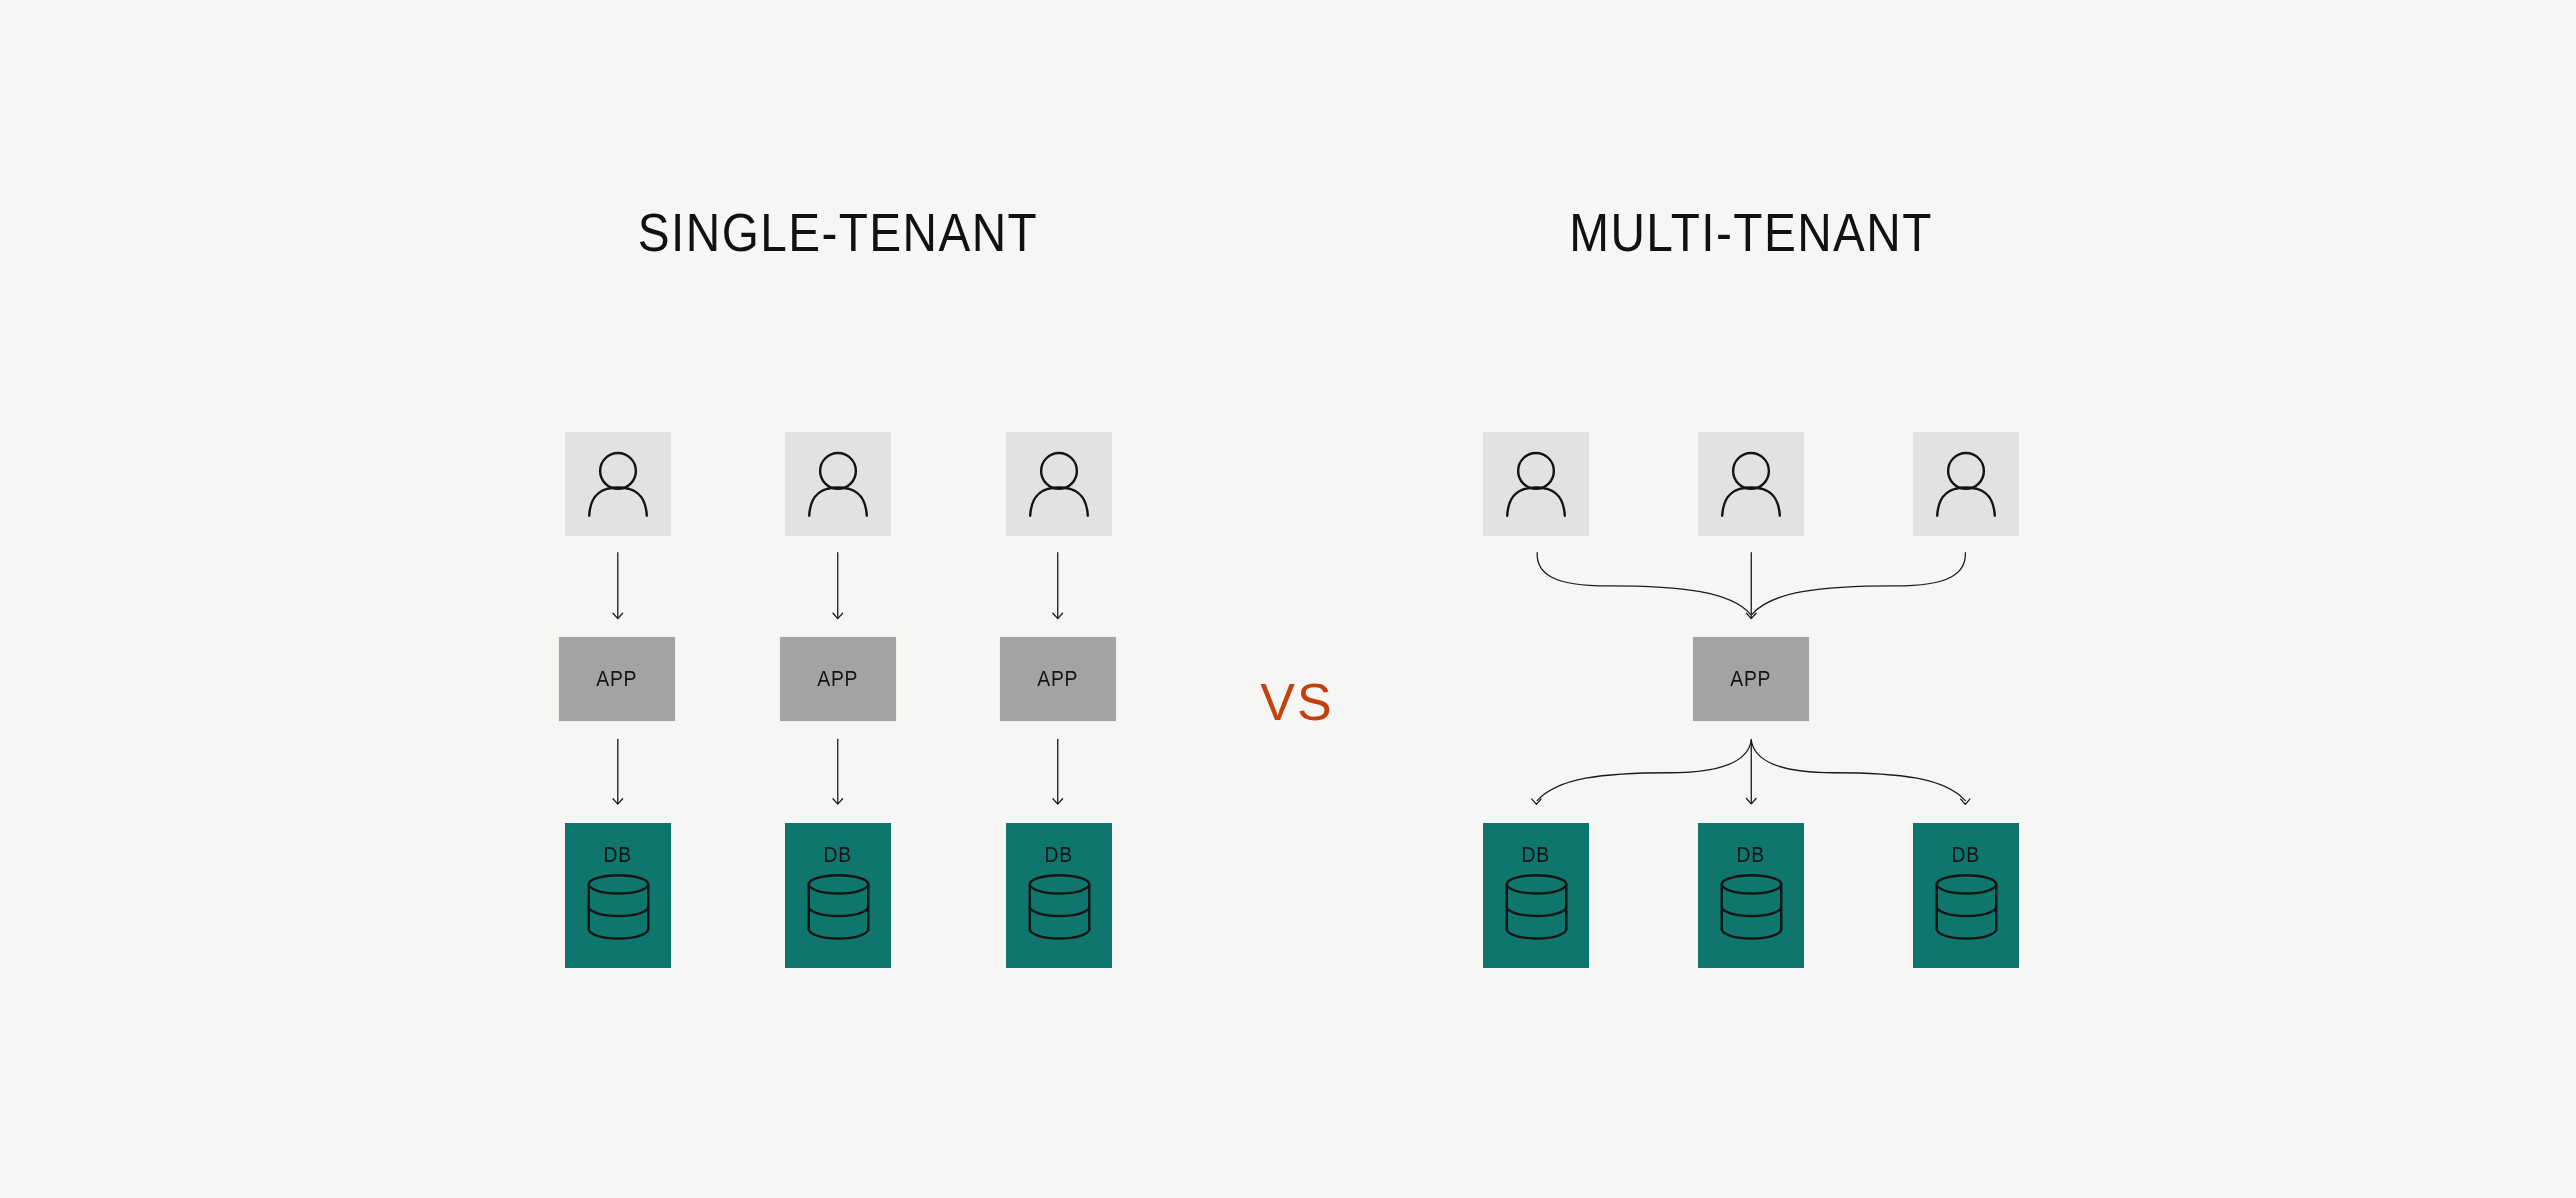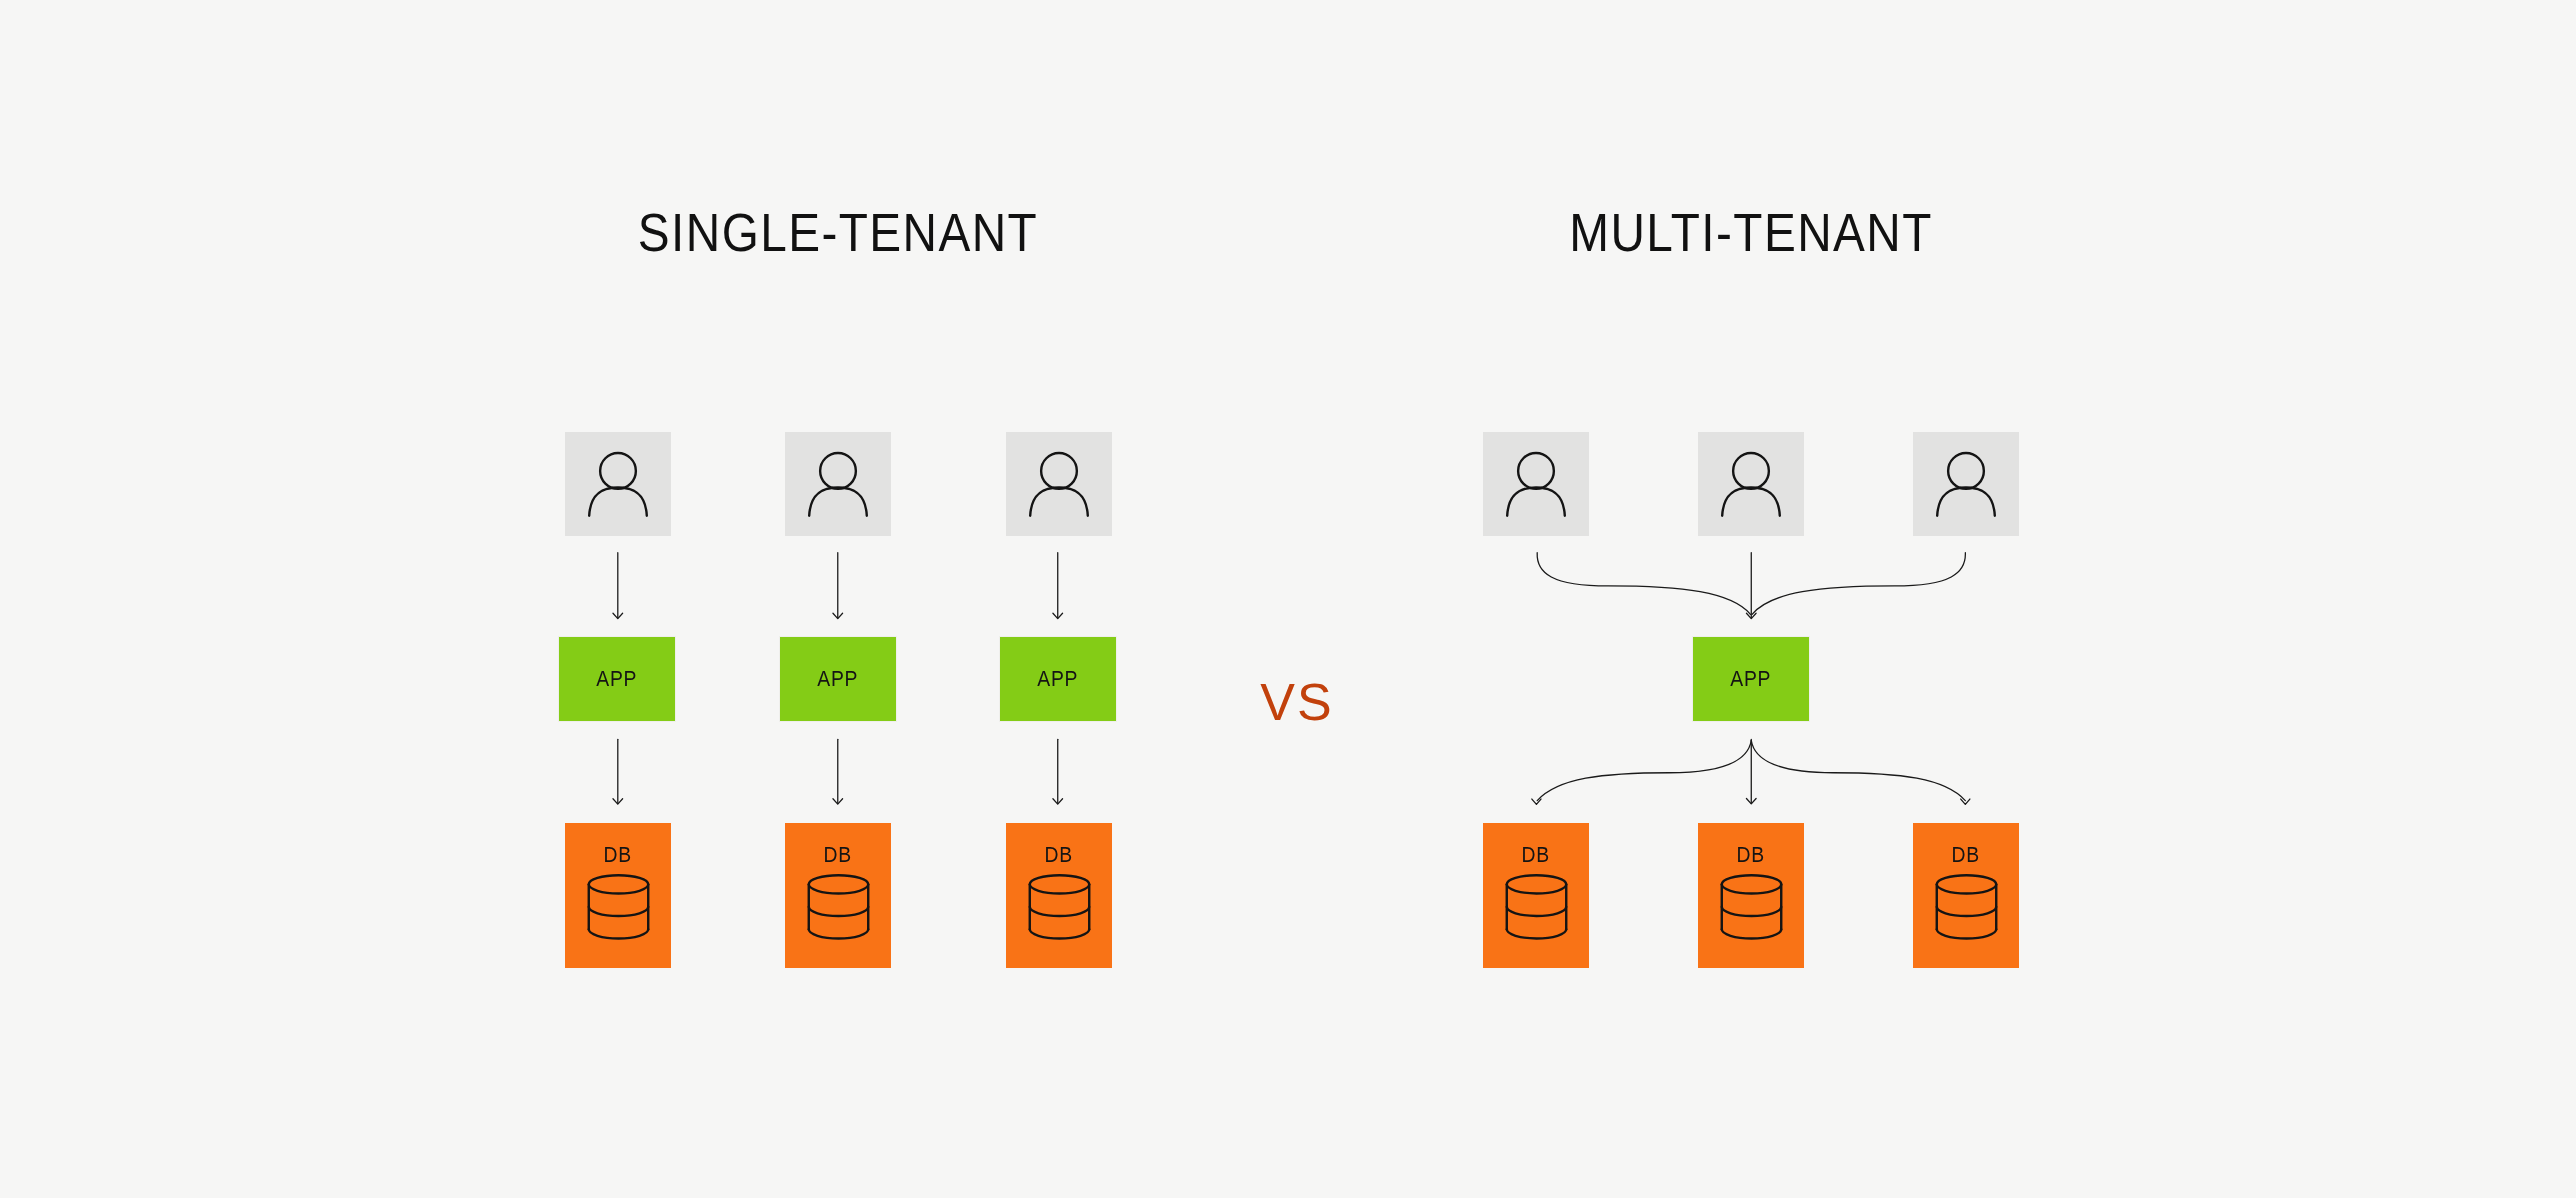--- a/index.html
+++ b/index.html
@@ -7,23 +7,23 @@
   .canvas{position:relative;width:2576px;height:1199px;background:#f6f6f5;overflow:hidden;
           font-family:"Liberation Sans",sans-serif;color:#141414;margin-top:26px;}
 
   .title{position:absolute;top:180px;font-size:53px;font-weight:400;letter-spacing:1.6px;
          white-space:nowrap;transform:translateX(-50%) scaleX(0.9);line-height:1;color:#111;}
   .vs{position:absolute;top:650px;font-size:52px;font-weight:400;letter-spacing:2.1px;
       transform:translateX(-50%);line-height:1;color:#c2410c;}
 
   .tile{position:absolute;width:106px;height:104px;background:#e2e2e1;
         display:flex;align-items:center;justify-content:center;}
-  .db-tile{position:absolute;width:106px;height:145px;background:#f97316;box-sizing:border-box;
+  .db-tile{position:absolute;width:106px;height:145px;background:#0f766e;box-sizing:border-box;
         display:flex;flex-direction:column;align-items:center;padding-top:20.4px;}
-  .app-box{position:absolute;width:118px;height:86px;background:#84cc16;
+  .app-box{position:absolute;width:118px;height:86px;background:#a3a3a3;
         border:1.1px solid #efefec;box-sizing:border-box;
         display:flex;align-items:center;justify-content:center;}
   .lbl{font-size:21.5px;letter-spacing:0.8px;color:#141414;transform:scaleX(0.9);line-height:25px;}
   .db-tile .lbl{flex:0 0 auto;}
   .db-tile svg{margin-top:5.4px;}
 
   .arrows{position:absolute;overflow:visible;}
   .stroke{stroke:#1a1a1a;fill:none;stroke-linecap:round;stroke-linejoin:round;}
   .thin{stroke-width:2.4;}
   .icon-stroke{stroke:#141414;fill:none;stroke-width:4.5;stroke-linecap:round;}

